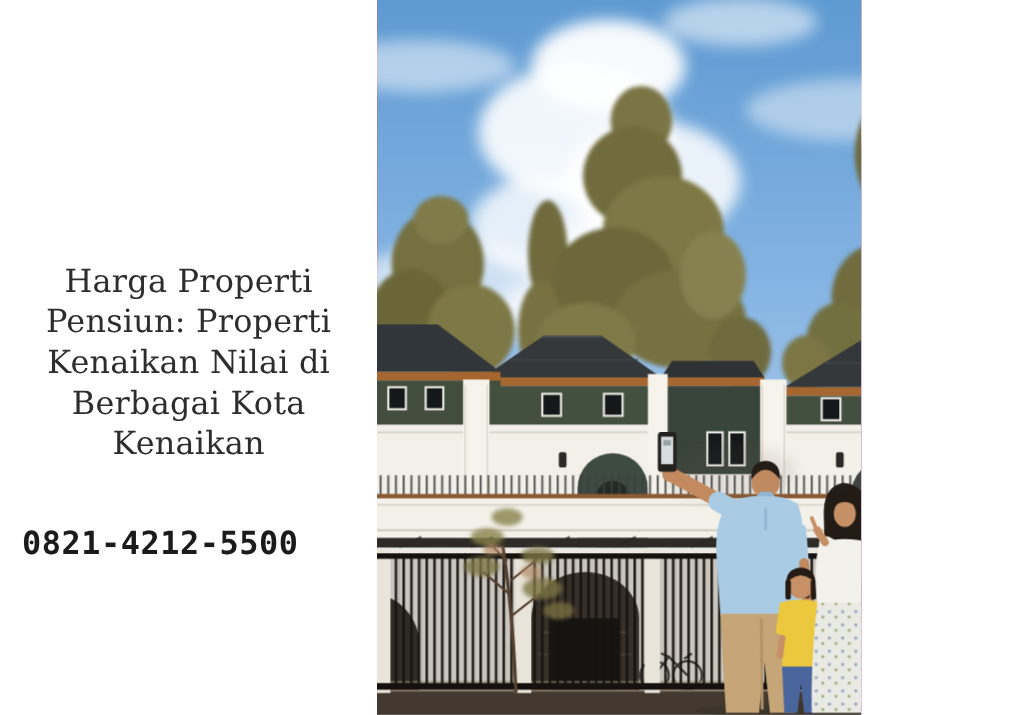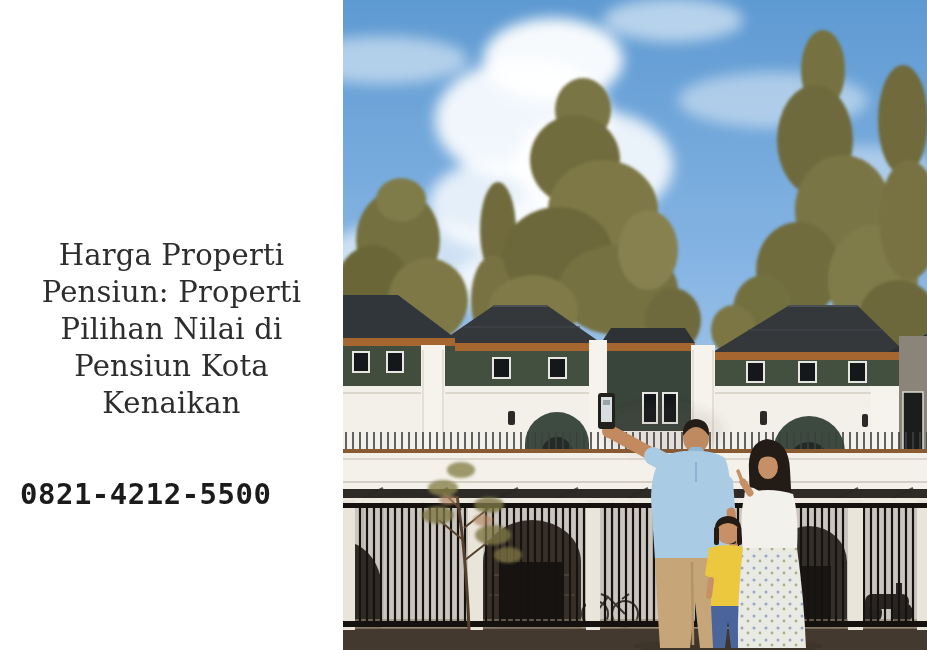--- a/index.html
+++ b/index.html
@@ -1,16 +1,16 @@
 <!DOCTYPE html>
 <html><head>
 <meta charset="utf-8">
 <style>
   html,body{margin:0;padding:0;background:#ffffff;}
-  .banner{position:relative;width:927px;height:650px;background:#be185d;overflow:hidden;
+  .banner{position:relative;width:783px;height:650px;background:#be185d;overflow:hidden;
           font-family:"DejaVu Serif",serif;}
   .left-col{position:absolute;left:0;top:0;width:343px;height:650px;background:#ffffff;}
   .title{position:absolute;top:237px;left:0;right:0;margin:0;text-align:center;
          font-family:"DejaVu Serif",serif;font-weight:400;font-size:29px;line-height:37px;
          color:#2d2d2d;letter-spacing:.2px;}
   .title .tl{display:block;}
   .phone{position:absolute;top:477px;left:20px;
          font-family:"DejaVu Sans Mono",monospace;font-weight:700;font-size:29px;
          letter-spacing:.5px;color:#1b1b1b;}
   .hero{position:absolute;left:343px;top:0;width:584px;height:650px;}
@@ -18,22 +18,22 @@
 </style>
 </head>
 <body>
 
 <div class="banner">
 
   <div class="left-col">
     <h1 class="title">
       <span class="tl">Harga Properti</span>
       <span class="tl">Pensiun: Properti</span>
-      <span class="tl">Pilihan Nilai di</span>
-      <span class="tl">Pensiun Kota</span>
+      <span class="tl">Kenaikan Nilai di</span>
+      <span class="tl">Berbagai Kota</span>
       <span class="tl">Kenaikan</span>
     </h1>
     <div class="phone">0821-4212-5500</div>
   </div>
 
   <div class="hero">
     <svg width="584" height="650" viewBox="0 0 584 650" xmlns="http://www.w3.org/2000/svg">
       <defs>
         <linearGradient id="sky" x1="0" y1="0" x2="0" y2="1">
           <stop offset="0" stop-color="#5e9ad2"></stop>

